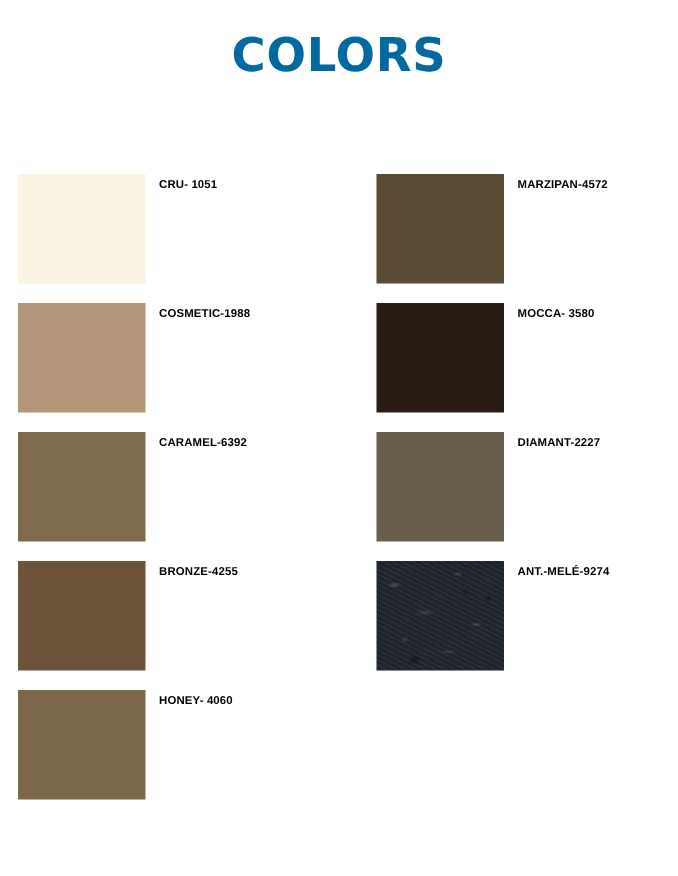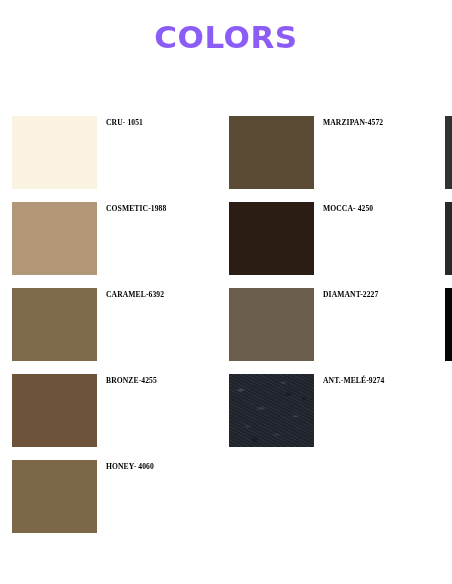--- a/index.html
+++ b/index.html
@@ -19,40 +19,40 @@
   .page-title {
     position: absolute;
     top: 22px;
     left: 0;
     width: 452px;
     text-align: center;
     font-family: "DejaVu Sans", "Liberation Sans", sans-serif;
     font-size: 31px;
     font-weight: bold;
     letter-spacing: 0.5px;
-    color: #8b5cf6;
+    color: #0369a1;
     line-height: 1;
   }
 
   
   .palette {
     position: absolute;
     top: 116px;
     left: 0;
     width: 452px;
     display: flex;
     flex-direction: row;
     align-items: flex-start;
   }
   .palette-column {
     display: flex;
     flex-direction: column;
   }
   .col-0 { margin-left: 12px; }
-  .col-1 { margin-left: 61px; }
+  .col-1 { margin-left: 83px; }
   .col-2 { margin-left: 60px; }
 
   .swatch-row {
     display: flex;
     flex-direction: row;
     align-items: flex-start;
     height: 73px;
     margin-bottom: 13px;
   }
   .swatch-row:last-child { margin-bottom: 0; }
@@ -82,21 +82,21 @@
       radial-gradient(ellipse 4px 4px at 88% 34%, rgba(10,12,18,0.55), rgba(10,12,18,0) 70%),
       radial-gradient(ellipse 6px 5px at 30% 90%, rgba(8,10,16,0.50), rgba(8,10,16,0) 72%),
       radial-gradient(ellipse 5px 4px at 70% 28%, rgba(6,8,14,0.45), rgba(6,8,14,0) 72%),
       repeating-linear-gradient(27deg, rgba(255,255,255,0.045) 0px, rgba(255,255,255,0.045) 1px, rgba(0,0,0,0.06) 1px, rgba(0,0,0,0.06) 3px);
   }
 
   .swatch-label {
     margin-left: 9px;
     margin-top: 2px;
     width: 62px;
-    font-family: Liberation Serif, serif;
+    font-family: Liberation Sans, sans-serif;
     font-size: 7.6px;
     font-weight: bold;
     line-height: 1.42;
     color: #000000;
     letter-spacing: 0.1px;
     word-break: normal;
   }
 </style>
 </head>
 <body>
@@ -126,21 +126,21 @@
         <div class="swatch-label">HONEY- 4060</div>
       </div>
     </div>
     <div class="palette-column col-1">
       <div class="swatch-row">
         <div class="swatch-chip" style="background-color: rgb(89, 75, 52);"></div>
         <div class="swatch-label">MARZIPAN-4572</div>
       </div>
       <div class="swatch-row">
         <div class="swatch-chip" style="background-color: rgb(43, 28, 20);"></div>
-        <div class="swatch-label">MOCCA- 4250</div>
+        <div class="swatch-label">MOCCA- 3580</div>
       </div>
       <div class="swatch-row">
         <div class="swatch-chip" style="background-color: rgb(107, 93, 76);"></div>
         <div class="swatch-label">DIAMANT-2227</div>
       </div>
       <div class="swatch-row">
         <div class="swatch-chip melange" style="background-color: rgb(32, 37, 47);"></div>
         <div class="swatch-label">ANT.-MELÉ-9274</div>
       </div>
     </div>

